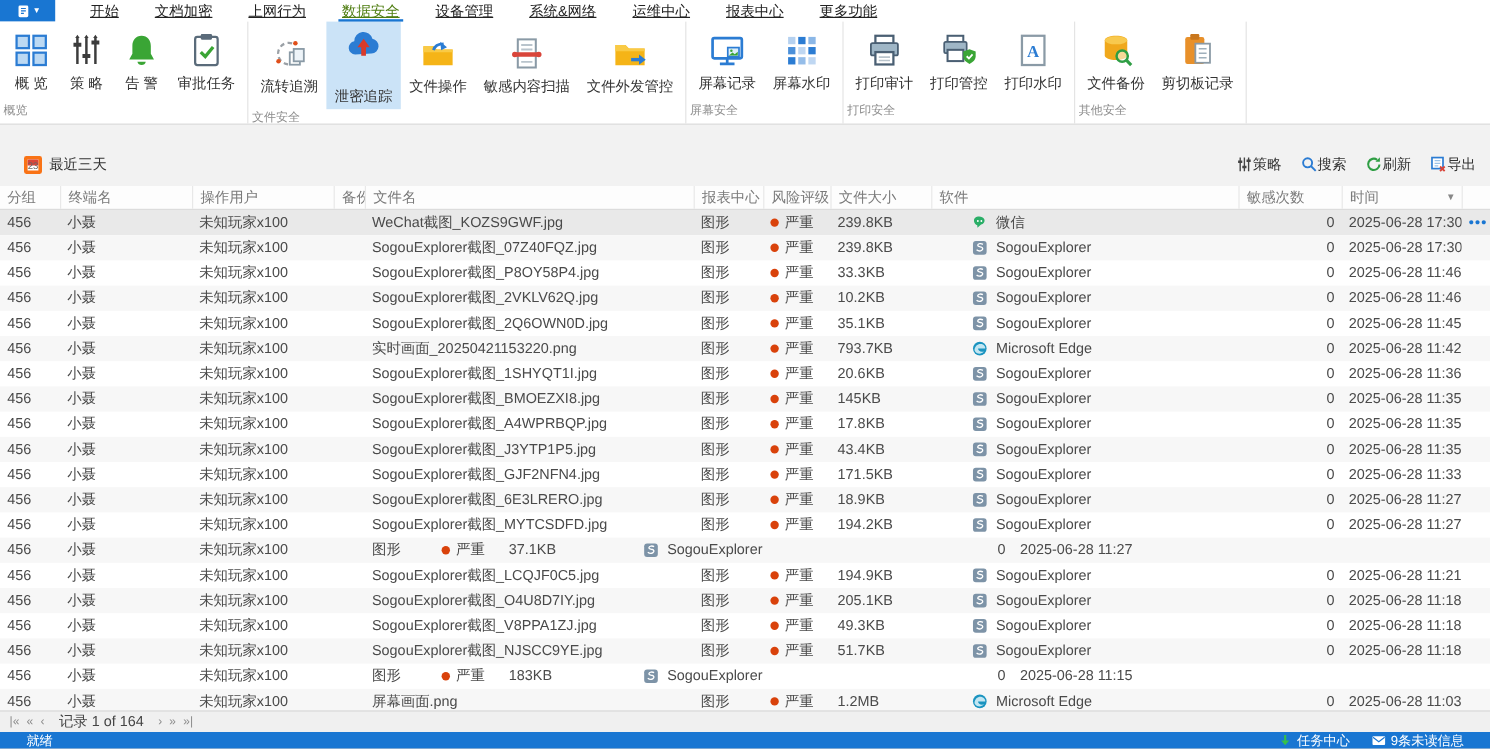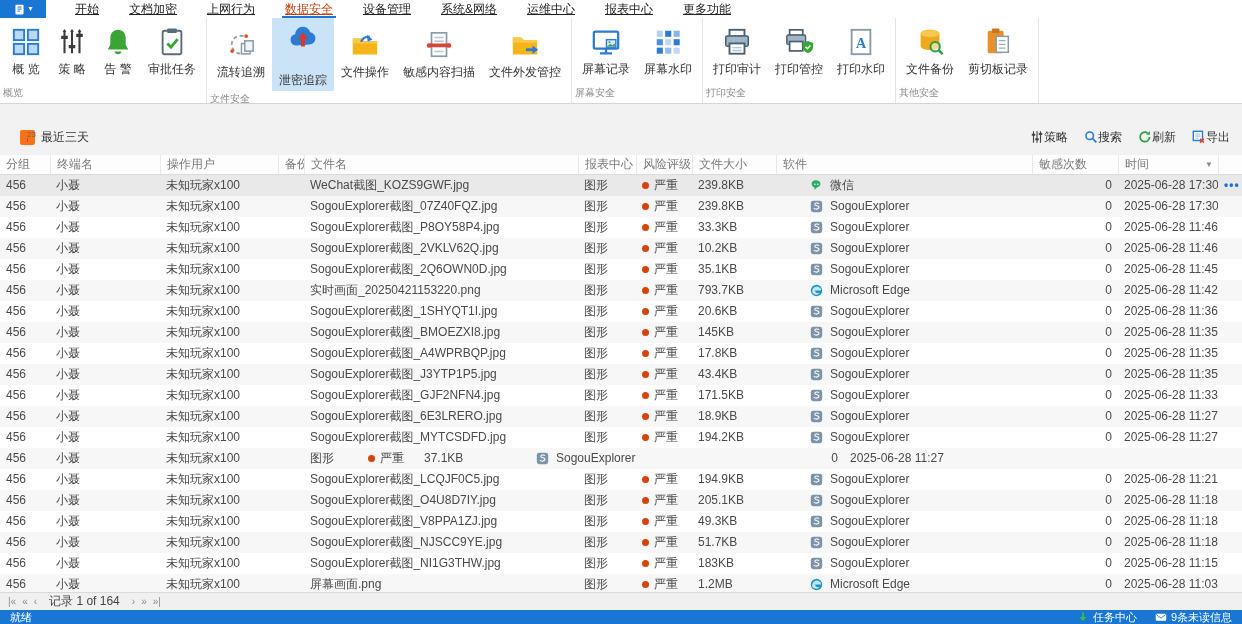--- a/index.html
+++ b/index.html
@@ -6,38 +6,38 @@
   html,body { background:#888; }
   body { font-family:"Liberation Sans","DejaVu Sans",sans-serif; }
   .app { width:1242px; height:624px; background:#fff; overflow:hidden; display:flex; flex-direction:column; position:relative; }
 
   
   .menubar { height:18px; background:#fff; display:flex; align-items:stretch; flex:0 0 auto; }
   .logo-btn { width:46px; background:#1976d2; display:flex; align-items:center; justify-content:center; gap:2px; cursor:pointer; }
   .logo-btn .caret { color:#fff; font-size:8px; line-height:1; }
   .menu-tabs { display:flex; align-items:stretch; margin-left:14px; }
   .mtab { padding:0 15px; font-size:12px; color:#222; display:flex; align-items:center; cursor:pointer; position:relative;text-decoration:underline; }
-  .mtab.active { color:#c2410c; }
+  .mtab.active { color:#4d7c0f; }
   .mtab.active::after { content:""; position:absolute; left:12px; right:12px; bottom:0; height:2px; background:#1976d2; }
 
   
   .ribbon { height:86px; background:#fff; border-bottom:1px solid #d5d5d5; display:flex; align-items:stretch; flex:0 0 auto; }
   .rgroup { display:flex; flex-direction:column; border-right:1px solid #e4e4e4; padding:0 3px; }
   .ritems { display:flex; flex:1 1 auto; align-items:stretch; }
   .ritem { display:flex; flex-direction:column; align-items:center; justify-content:center; padding:4px 7px 2px; min-width:46px; cursor:pointer; }
   .ritem.sel { background:#cbe3f7;gap:16px; }
   .ricon svg { width:30px; height:30px; display:block; }
   .rlabel { font-size:12px; color:#333; margin-top:4px; white-space:nowrap; }
   .rgl { height:18px; font-size:10px; color:#8c8c8c; text-align:left; line-height:16px; }
 
   
   .main { flex:1 1 auto; background:#f2f2f2; display:flex; flex-direction:column; overflow:hidden; }
   .filterbar { height:36px; margin-top:15px; padding:0 12px 0 20px; display:flex; align-items:center; justify-content:space-between; flex:0 0 auto; }
   .datechip { display:flex; align-items:center; gap:6px; font-size:12px; color:#333; cursor:pointer; }
-  .cal { width:15px; height:15px; border:7px solid #f97316; background:#fff; position:relative; border-radius:2px; }
+  .cal { width:15px; height:15px; border:3px solid #f97316; background:#fff; position:relative; border-radius:2px; }
   .cal .band { position:absolute; top:0; left:0; right:0; height:5px; background:#d9453a; border-radius:1px 1px 0 0; }
   .cal .day { position:absolute; bottom:-1px; left:0; right:0; text-align:center; font-size:8px; color:#666; }
   .factions { display:flex; align-items:center; gap:16px; }
   .fact { display:flex; align-items:center; gap:0; font-size:12px; color:#333; cursor:pointer; }
   .fact svg { width:14px; height:14px; display:block; }
 
   
   .table { flex:1 1 auto; background:#fff; display:flex; flex-direction:column; overflow:hidden; }
   .thead { height:20px; display:flex; background:#fdfdfd; border-bottom:1px solid #dcdcdc; flex:0 0 auto; }
   .th { font-size:12px; color:#7a7a7a; line-height:19px; padding:0 6px; border-left:1px solid #e8e8e8; white-space:nowrap; overflow:hidden; position:relative; }
@@ -56,21 +56,21 @@
   .appic svg { width:13px; height:13px; display:block; }
   .sorttag { position:absolute; right:5px; top:0; font-size:8px; color:#888; }
   .moredots { color:#1976d2; font-size:12px; letter-spacing:1px; font-weight:bold; line-height:21px; }
 
   
   .pager { height:18px; background:#f0f0f0; border-top:1px solid #dadada; display:flex; align-items:center; padding-left:8px; gap:6px; font-size:11px; color:#555; flex:0 0 auto; }
   .pgbtn { color:#8a8a8a; font-size:10px; cursor:pointer; line-height:16px; }
   .pgtext { margin:0 6px; font-size:12px; color:#444; }
 
   
-  .statusbar { height:14px; background:#1976d2; color:#fff; display:flex; align-items:center; justify-content:space-between; padding:0 10px; font-size:11px; flex:0 0 auto; }
+  .statusbar { height:14px; background:#1976d2; color:#fff; display:flex; align-items:center; justify-content:space-between; padding:0 22px; font-size:11px; flex:0 0 auto; }
   .sb-right { display:flex; align-items:center; gap:18px; }
   .sb-item { display:flex; align-items:center; gap:4px; cursor:pointer; }
   .sb-item svg { width:12px; height:12px; display:block; }
   .icon { display:inline-flex; }
 </style>
 </head>
 <body>
 
 <div class="app">
 
@@ -765,21 +765,20 @@
             </div>
             <div class="td c-count">0</div>
             <div class="td c-time">2025-06-28 11:18:04</div>
             <div class="td c-grip"></div>
           </div>
           <div class="trow">
             <div class="td c-group">456</div>
             <div class="td c-terminal">小聂</div>
             <div class="td c-user">未知玩家x100</div>
             <div class="td c-backup"></div>
-            <div class="td c-filename">SogouExplorer截图_NI1G3THW.jpg</div>
             <div class="td c-filetype">图形</div>
             <div class="td c-risk"><span class="riskdot" style="background:#d9420b"></span><span>严重</span></div>
             <div class="td c-size">183KB</div>
             <div class="td c-app">
               <span class="appic icon">
                 <svg viewBox="0 0 16 16">
                   <rect x="1" y="1" width="14" height="14" rx="3" fill="#7d93a7"></rect>
                   <path d="M11.2 4.4c-2-1.2-5-.8-5.3.9-.3 1.5 2.2 1.6 3.6 2 1.7.5 2 2.3.5 3.2-1.4.9-4 .6-5.3-.5" stroke="#fff" stroke-width="1.4" fill="none"></path>
                 </svg>
               </span>

